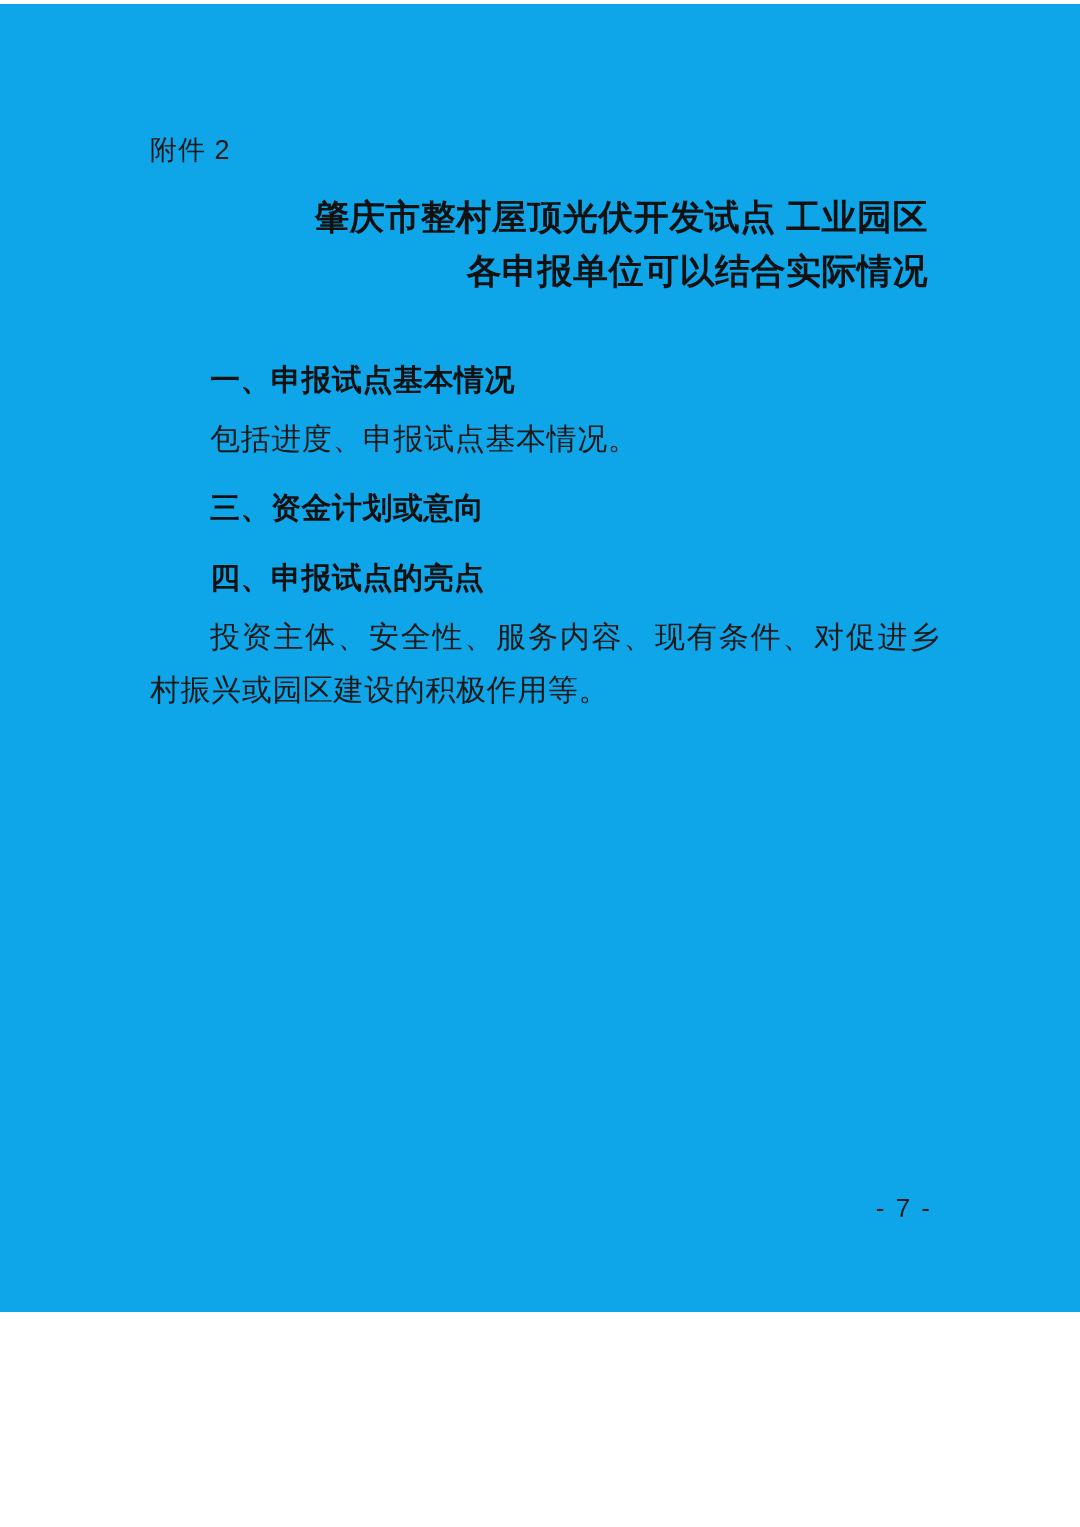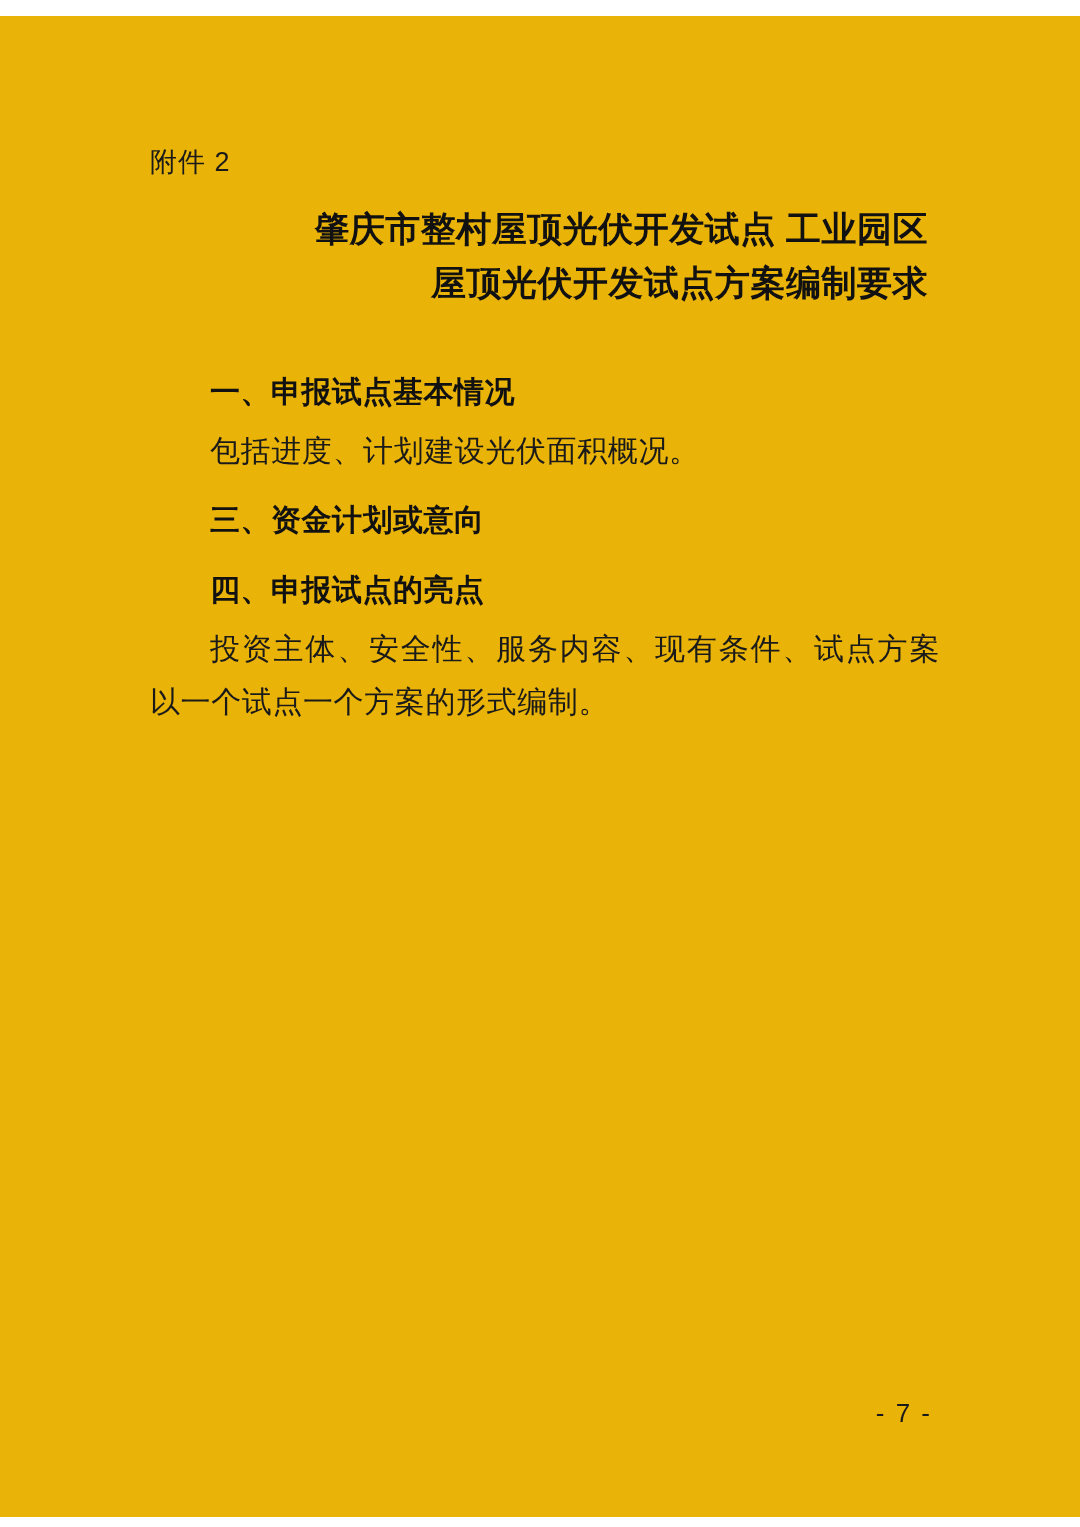--- a/index.html
+++ b/index.html
@@ -7,23 +7,23 @@
     padding: 0;
     background: #ffffff;
   }
   body {
     font-family: "Liberation Serif", "DejaVu Serif", serif;
     color: #1a1a1a;
   }
   .page {
     position: relative;
     width: 1080px;
-    height: 1501px;
-    margin: 16px auto;
-    background: #eab308;
+    height: 1308px;
+    margin: 4px auto;
+    background: #0ea5e9;
     overflow: hidden;
   }
   .content {
     position: absolute;
     left: 150px;
     top: 128px;
     width: 790px;
   }
   .attachment-label {
     font-family: "Liberation Sans", "DejaVu Sans", sans-serif;
@@ -86,33 +86,33 @@
 <body>
 
 <div class="page">
 
   <div class="content">
 
     <div class="attachment-label">附件 2</div>
 
     <div class="doc-title">
       <span class="line">肇庆市整村屋顶光伏开发试点 工业园区</span>
-      <span class="line">屋顶光伏开发试点方案编制要求</span>
+      <span class="line">各申报单位可以结合实际情况</span>
     </div>
 
     <div class="body-block">
 
 
       <h2 class="section">一、申报试点基本情况</h2>
 
-      <p class="para indent">包括进度、计划建设光伏面积概况。</p>
+      <p class="para indent">包括进度、申报试点基本情况。</p>
 
       <h2 class="section">三、资金计划或意向</h2>
 
       <h2 class="section">四、申报试点的亮点</h2>
-      <p class="para indent">投资主体、安全性、服务内容、现有条件、试点方案以一个试点一个方案的形式编制。</p>
+      <p class="para indent">投资主体、安全性、服务内容、现有条件、对促进乡村振兴或园区建设的积极作用等。</p>
 
     </div>
   </div>
 
   <div class="page-number">- 7 -</div>
 
 </div>
 
 </body></html>

